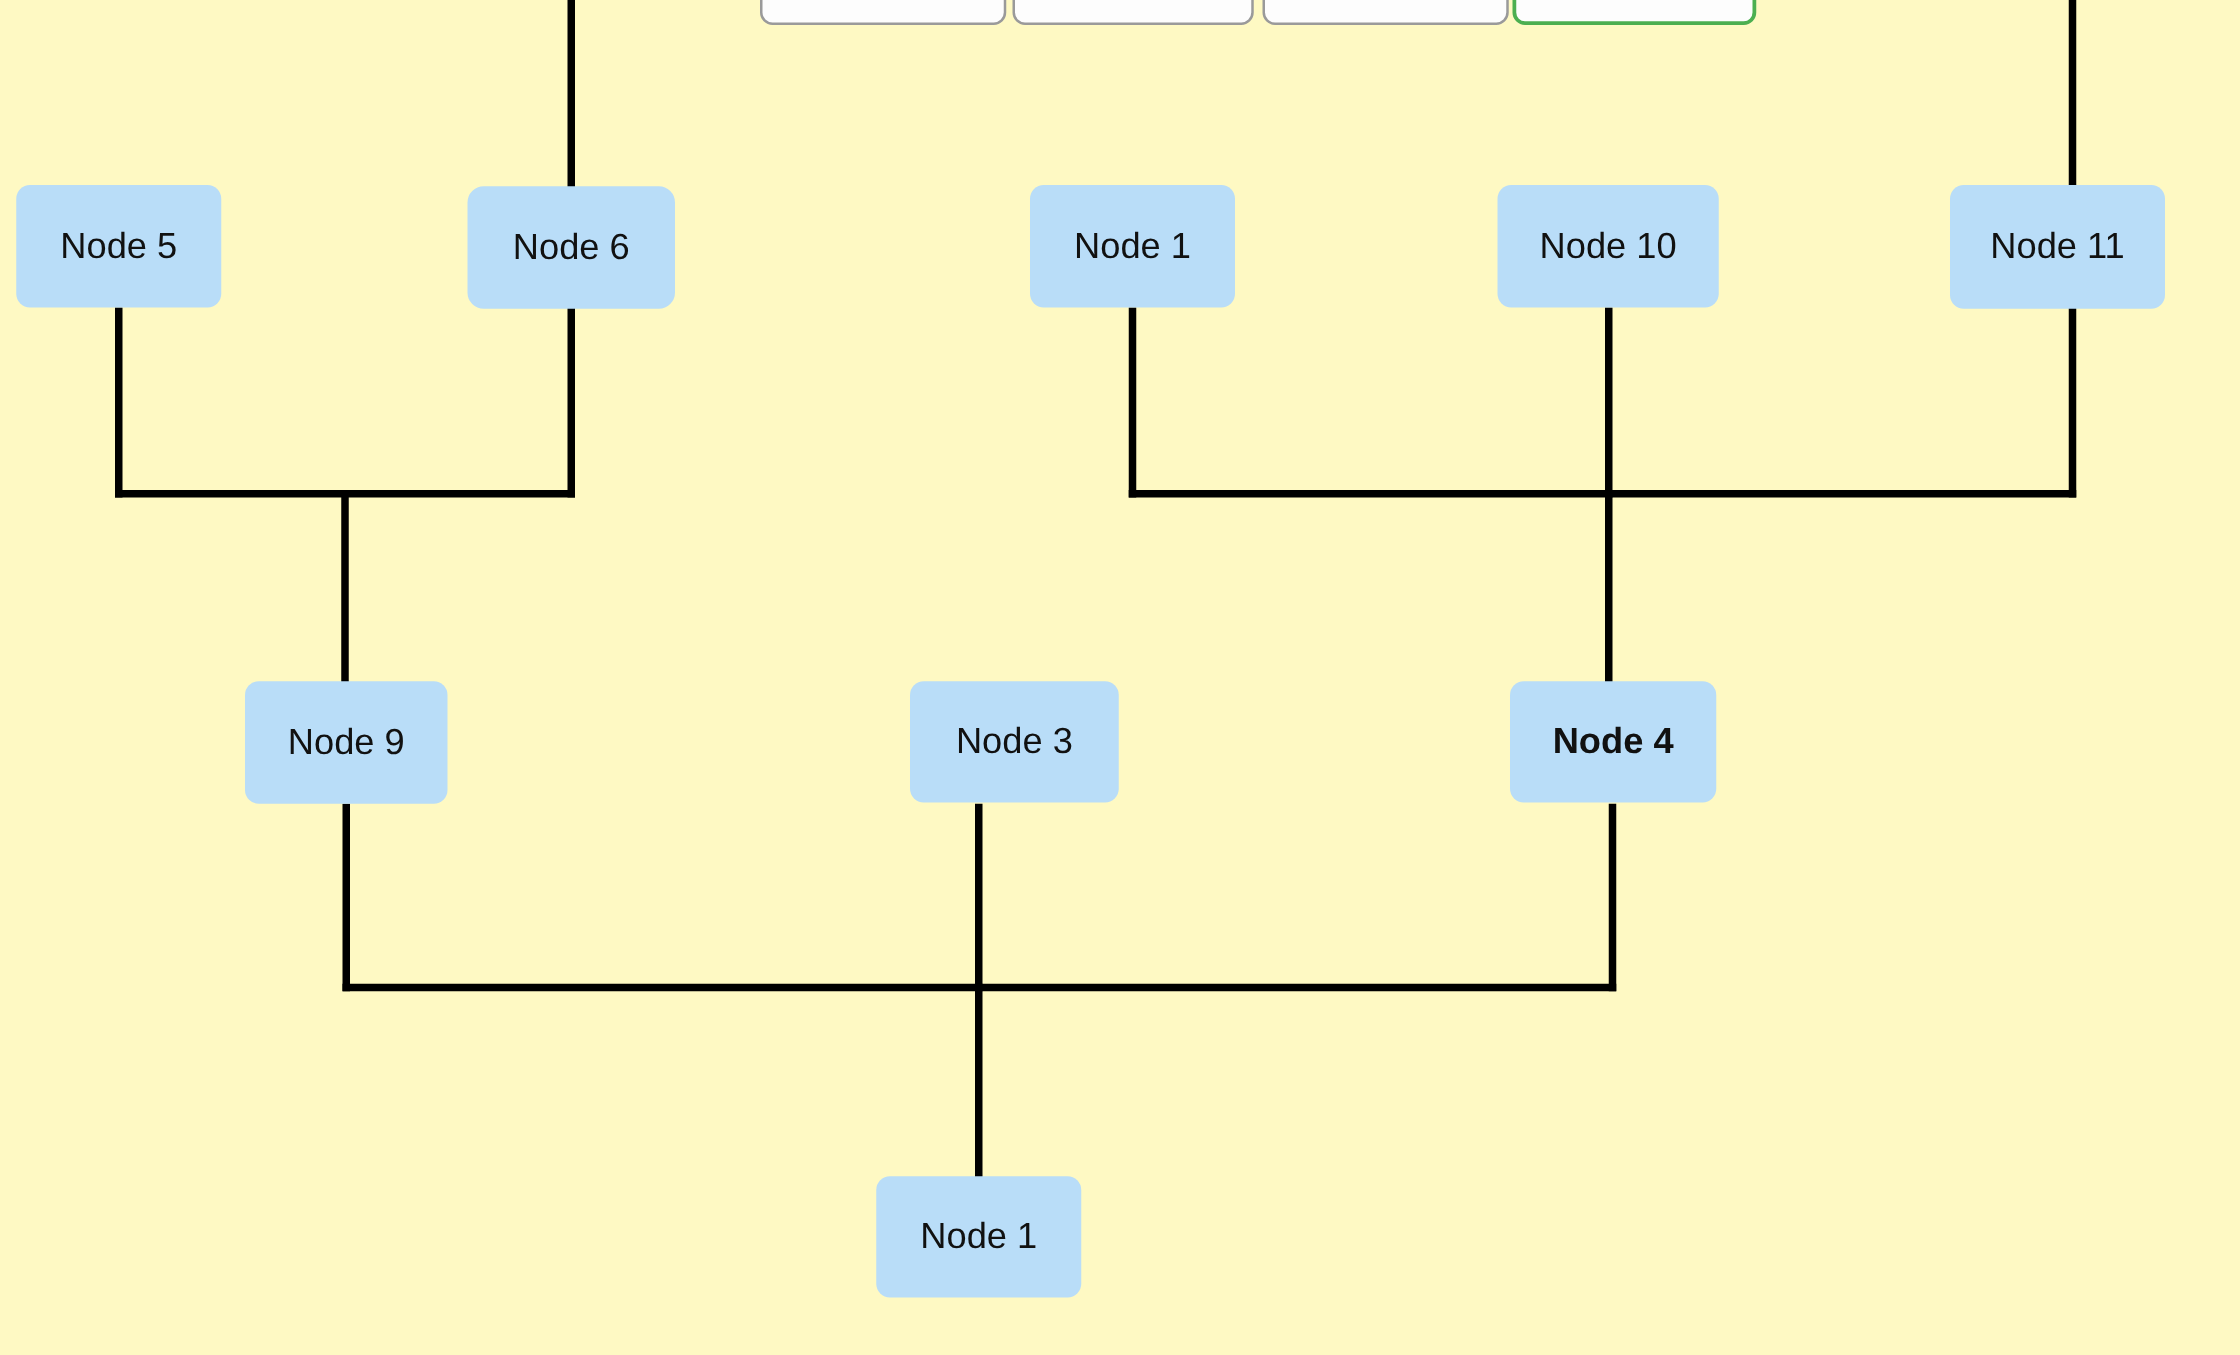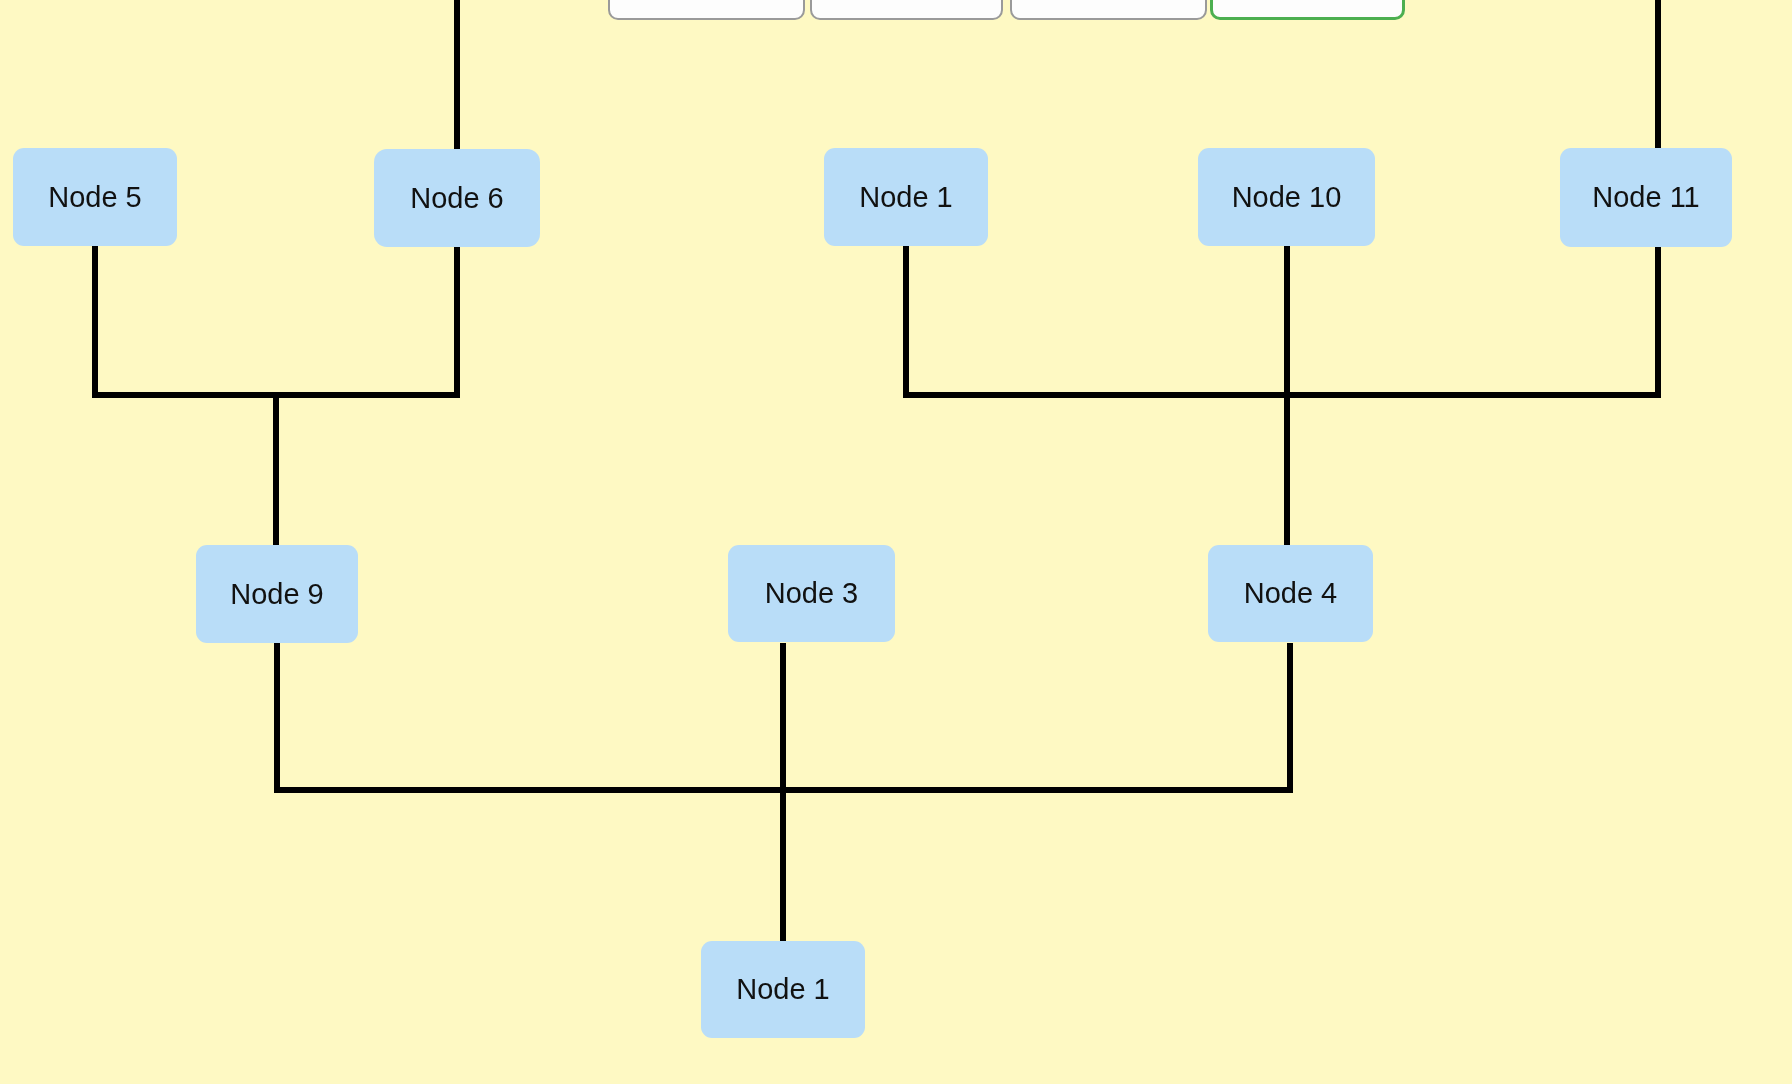--- a/index.html
+++ b/index.html
@@ -83,19 +83,19 @@
       <div class="tree-node" style="left: 1560px; top: 148px; width: 172px; height: 99px; background: rgb(185, 221, 248); border-radius: 11px;">
         <span style="color: rgb(17, 17, 17); font-size: 29px;">Node 11</span>
       </div>
       <div class="tree-node" style="left: 196px; top: 545px; width: 162px; height: 98px; background: rgb(185, 221, 248); border-radius: 11px;">
         <span style="color: rgb(17, 17, 17); font-size: 29px;">Node 9</span>
       </div>
       <div class="tree-node" style="left: 728px; top: 545px; width: 167px; height: 97px; background: rgb(185, 221, 248); border-radius: 11px;">
         <span style="color: rgb(17, 17, 17); font-size: 29px;">Node 3</span>
       </div>
       <div class="tree-node" style="left: 1208px; top: 545px; width: 165px; height: 97px; background: rgb(185, 221, 248); border-radius: 11px;">
-        <span style="color: rgb(17, 17, 17); font-size: 29px;">Node 4</span>
+        <span style="color: rgb(17, 17, 17); font-size: 29px; font-weight: bold;">Node 4</span>
       </div>
       <div class="tree-node" style="left: 701px; top: 941px; width: 164px; height: 97px; background: rgb(185, 221, 248); border-radius: 11px;">
         <span style="color: rgb(17, 17, 17); font-size: 29px;">Node 1</span>
       </div>
     </div>
 </div>
 
 </body></html>

